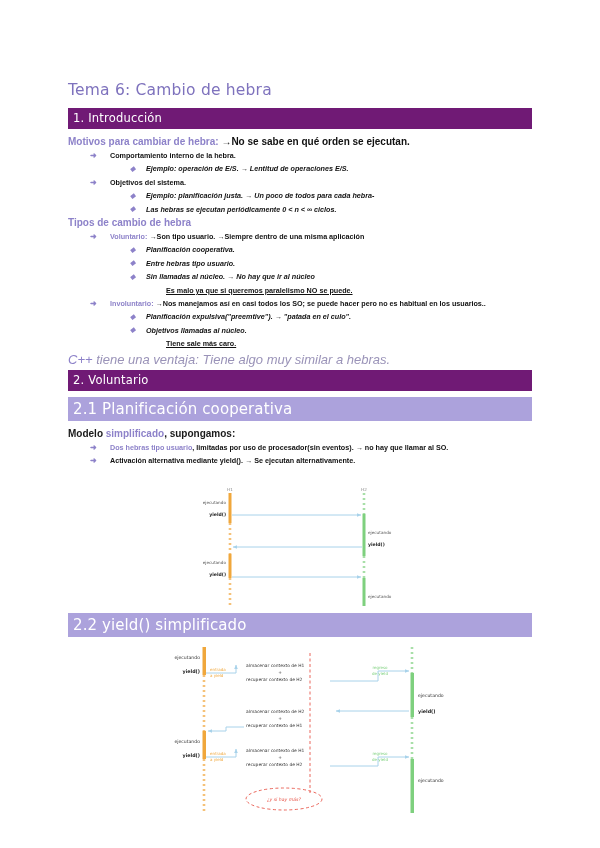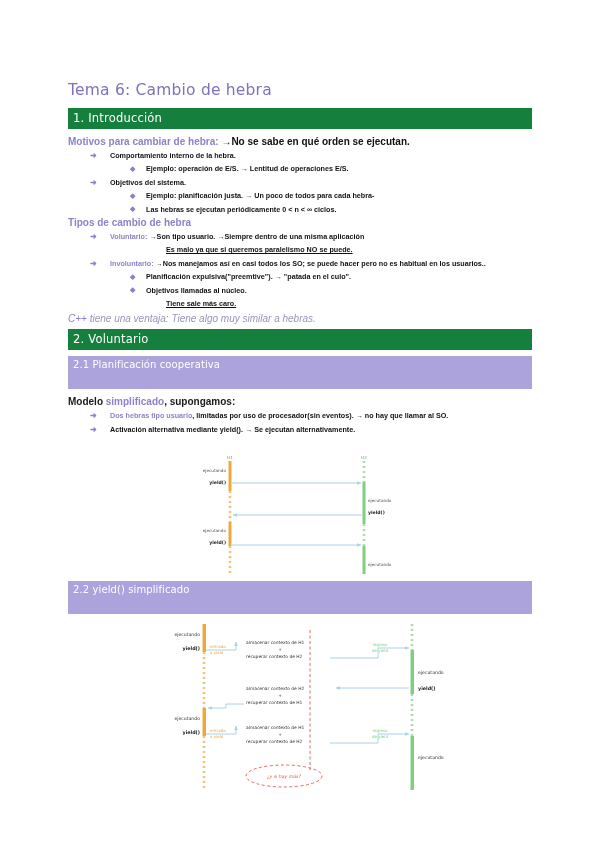--- a/index.html
+++ b/index.html
@@ -35,33 +35,33 @@
     font-size: 15.5px;
     color: #7e72bd;
     font-weight: 400;
     letter-spacing: 0.2px;
     margin: 0 0 9px 0;
     font-family: "DejaVu Sans", sans-serif;
   }
 
   
   .h1bar {
-    background: #15803d;
+    background: #701a75;
     color: #ffffff;
     font-size: 11.5px;
     padding: 3px 5px 4px 5px;
     margin: 4px 0 6px 0;
     letter-spacing: 0.2px;
     font-family: "DejaVu Sans", sans-serif;
   }
   .h2bar {
     background: #aca2dc;
     color: #ffffff;
-    font-size: 10px;
-    padding: 3px 5px 19px 5px;
+    font-size: 15px;
+    padding: 3px 5px 3px 5px;
     margin: 3px 0 6px 0;
     letter-spacing: 0.1px;
     font-family: "DejaVu Sans", sans-serif;
   }
 
   
   .lead {
     font-size: 10px;
     line-height: 13px;
     margin: 0 0 1px 0;
@@ -91,38 +91,39 @@
     color: #8d82c9;
     font-size: 8px;
   }
   ul.lv2 > li {
     position: relative;
     padding-left: 36px;
     font-size: 7.2px;
     line-height: 13.4px;
     font-weight: bold;
     color: #111;
+    font-style: italic;
   }
   ul.lv2 > li > .bullet-dot {
     position: absolute;
     left: 20px;
     top: -0.5px;
     color: #8d82c9;
     font-size: 7px;
   }
   .subline2 {
     font-size: 7.2px;
     line-height: 13.4px;
     font-weight: bold;
     padding-left: 56px;
     color: #111;
     text-decoration: underline;
   }
   .cppnote {
-    font-size: 10px;
+    font-size: 13px;
     line-height: 13px;
     font-style: italic;
     color: #9a93b8;
     margin-top: 2px;
   }
   .cppnote .pv { color: #8d82c9; }
 
   
   .diagram-wrap {
     position: relative;
@@ -176,20 +177,34 @@
 
     <div class="lead">
       <span class="pv">Tipos de cambio de hebra</span>
     </div>
 
     <ul class="lv1">
       <li>
         <span class="bullet-arrow">➜</span>
         <span class="pv">Voluntario:</span>
         <span>→Son tipo usuario. →Siempre dentro de una misma aplicación</span>
+        <ul class="lv2">
+          <li>
+            <span class="bullet-dot">◆</span>
+            <span>Planificación cooperativa.</span>
+          </li>
+          <li>
+            <span class="bullet-dot">◆</span>
+            <span>Entre hebras tipo usuario.</span>
+          </li>
+          <li>
+            <span class="bullet-dot">◆</span>
+            <span>Sin llamadas al núcleo. → No hay que ir al núcleo</span>
+          </li>
+        </ul>
         <div class="subline2">Es malo ya que si queremos paralelismo NO se puede.</div>
       </li>
       <li>
         <span class="bullet-arrow">➜</span>
         <span class="pv">Involuntario:</span>
         <span>→Nos manejamos así en casi todos los SO; se puede hacer pero no es habitual en los usuarios..</span>
         <ul class="lv2">
           <li>
             <span class="bullet-dot">◆</span>
             <span>Planificación expulsiva("preemtive"). → "patada en el culo".</span>

